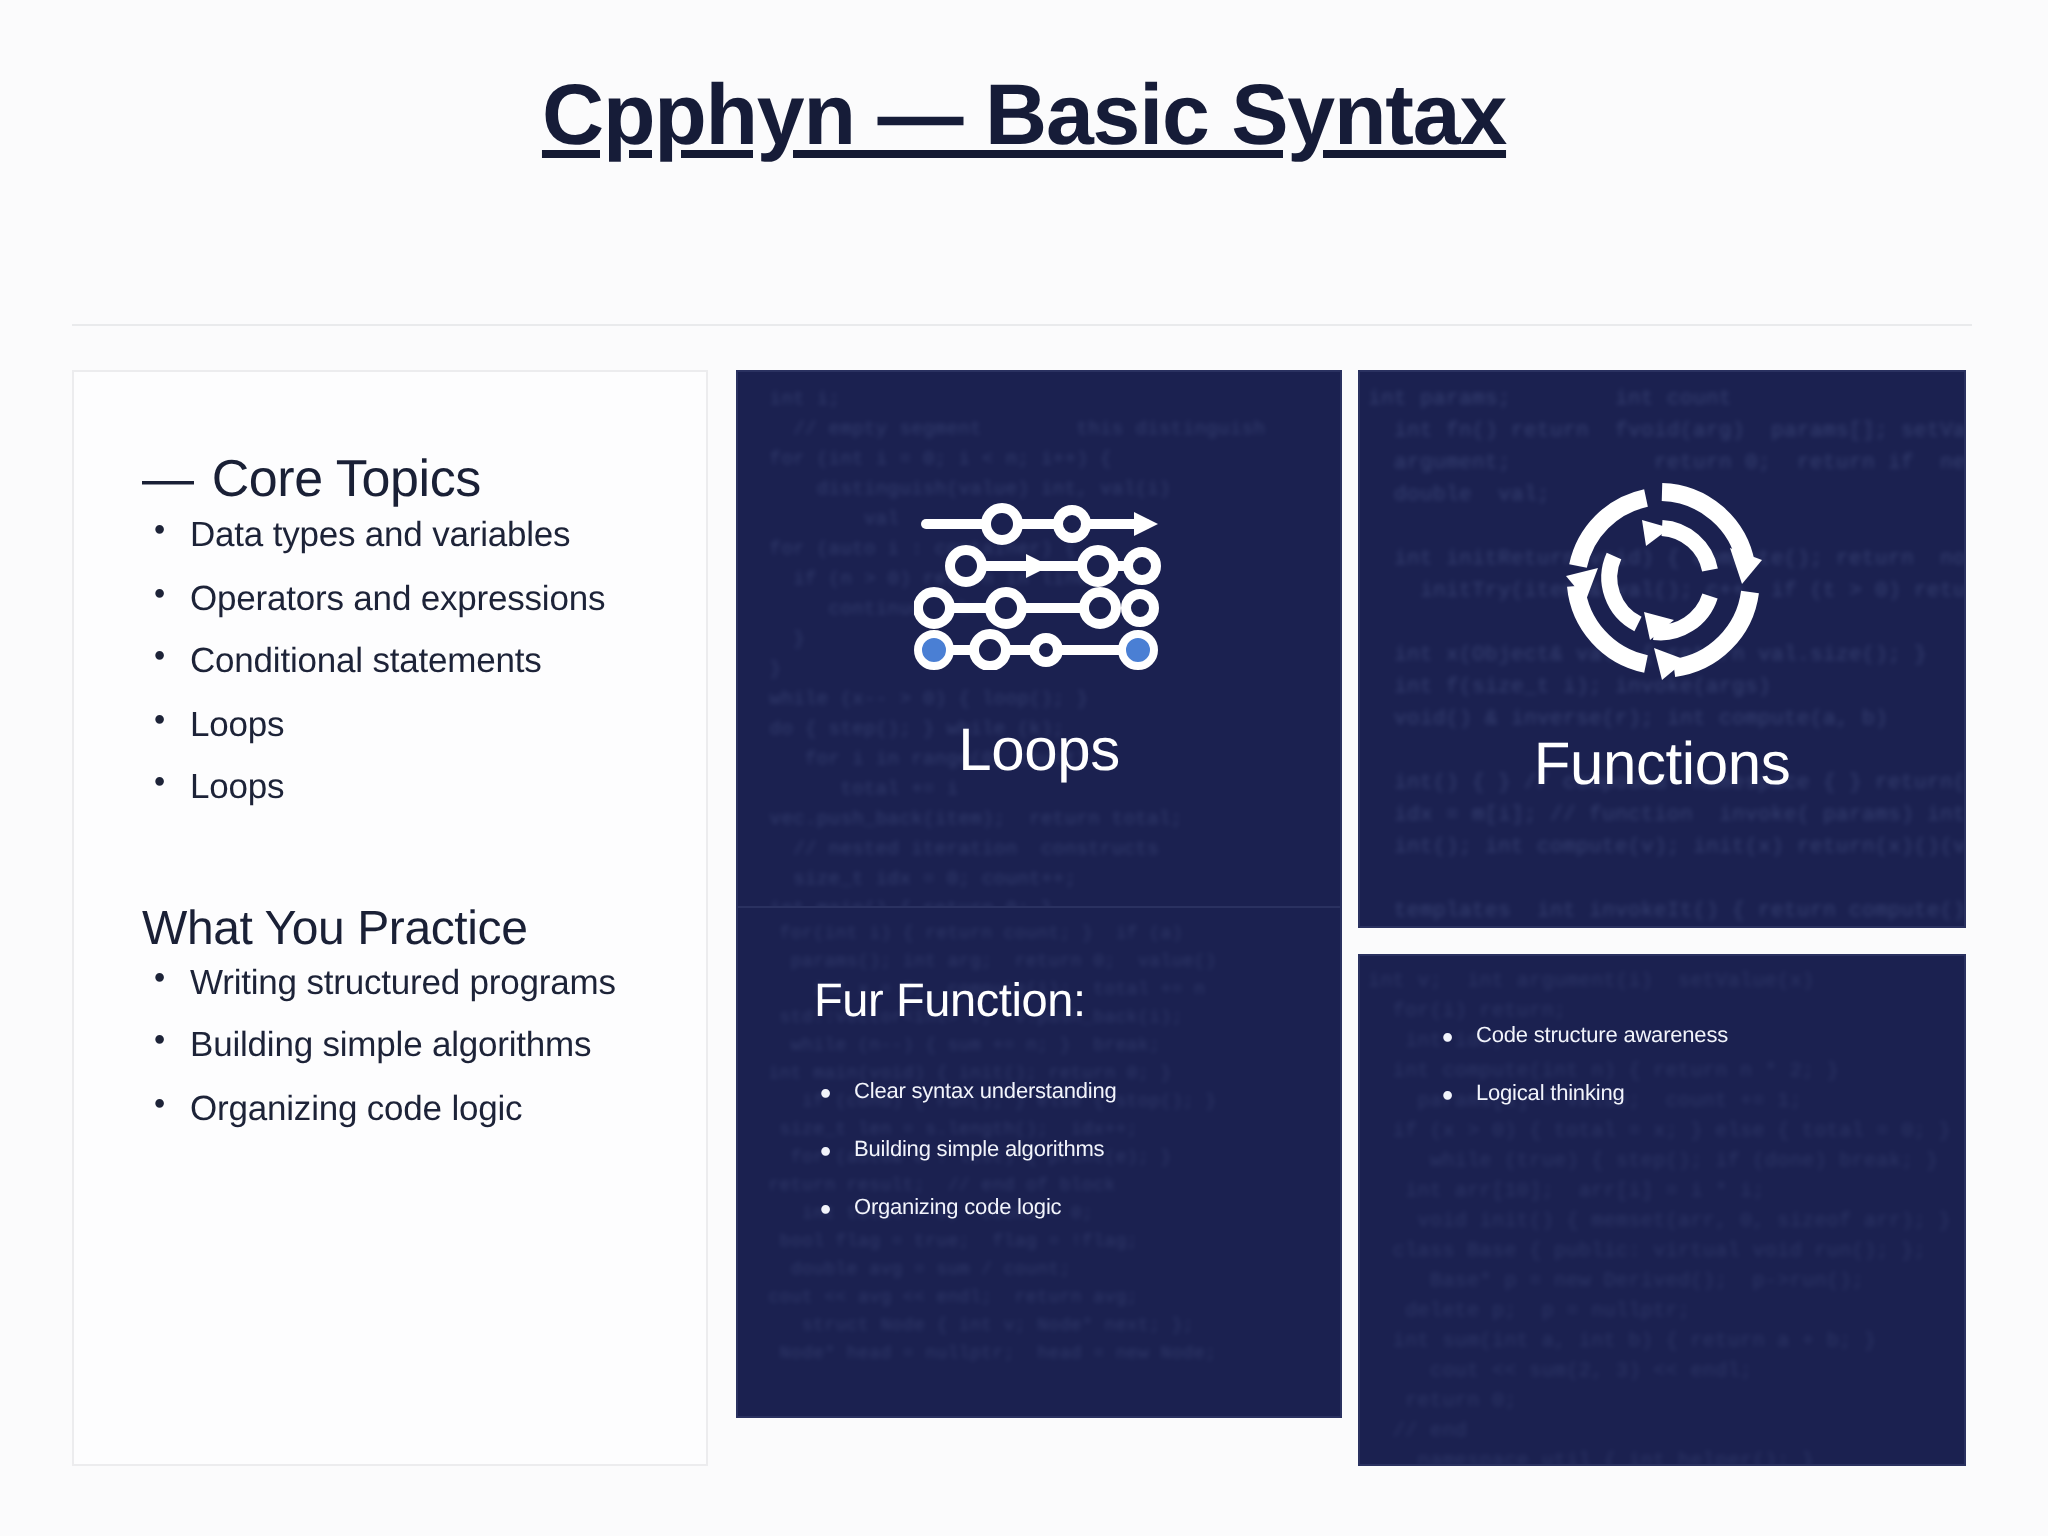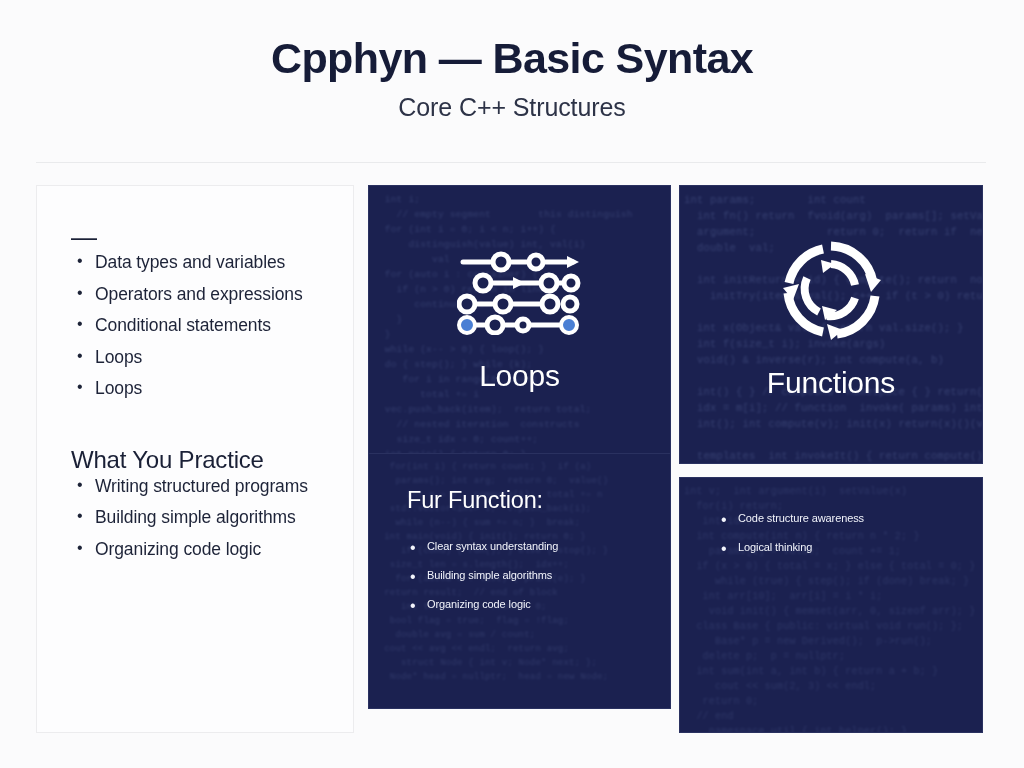--- a/index.html
+++ b/index.html
@@ -25,20 +25,21 @@
     height: 768px;
   }
 
   
   .header {
     position: absolute;
     left: 0;
     top: 34px;
     width: 1024px;
     text-align: center;
+    text-decoration: underline;
   }
 
   .slide-title {
     font-size: 43px;
     font-weight: bold;
     letter-spacing: -0.6px;
     color: #161c38;
     line-height: 1.14;
     white-space: nowrap;
   }
@@ -219,28 +220,28 @@
 
   .icon-svg { display: block; }
 </style>
 </head>
 <body>
 
 <div class="slide">
 
   <div class="header">
     <div class="slide-title">Cpphyn — Basic Syntax</div>
-    <div class="slide-subtitle">Core C++ Structures</div>
   </div>
   <div class="header-divider"></div>
 
   <div class="left-panel">
 
     <div class="core-heading">
       <span class="dash-mark">—</span>
+      <span>Core Topics</span>
     </div>
 
     <ul class="bullets topics-list">
       <li>Data types and variables</li>
       <li>Operators and expressions</li>
       <li>Conditional statements</li>
       <li>Loops</li>
       <li>Loops</li>
     </ul>
 

